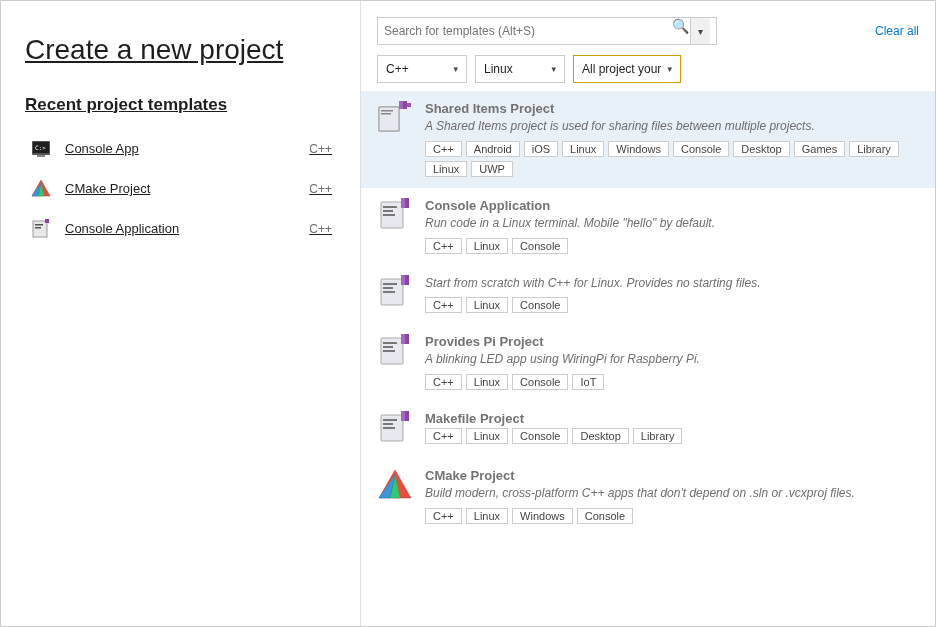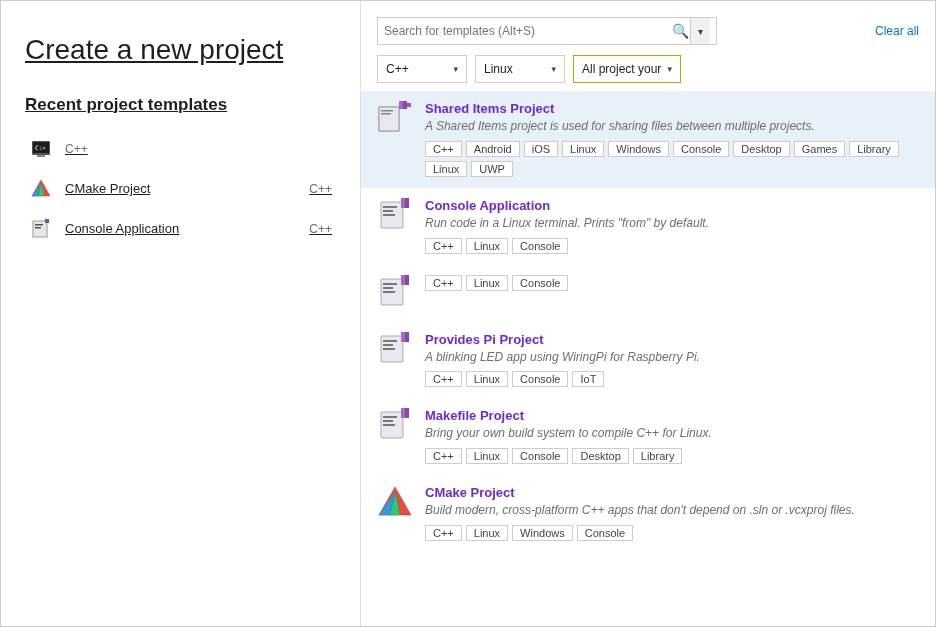--- a/index.html
+++ b/index.html
@@ -73,21 +73,20 @@
       padding: 16px 16px 0 16px;
     }
     .top-row {
       display: flex;
       align-items: center;
       justify-content: space-between;
       margin-bottom: 10px;
     }
     .search-box {
       display: flex;
-      align-items: center;
       border: 1px solid #ccc;
       background: #fff;
       height: 28px;
       width: 340px;
       padding: 0 6px;
     }
     .search-input {
       border: none;
       outline: none;
       font-size: 12px;
@@ -165,21 +164,21 @@
       margin-right: 12px;
       flex-shrink: 0;
       position: relative;
     }
     .project-item-content {
       flex: 1;
     }
     .project-item-name {
       font-size: 13px;
       font-weight: 600;
-      color: #6d28d9;
+      color: #737373;
       margin-bottom: 2px;
     }
     .project-item-desc {
       font-size: 12px;
       color: #6e6e6e;
       line-height: 1.4;
       margin-bottom: 6px;
       font-style: italic;
     }
     .tag-row {
@@ -208,20 +207,21 @@
     <div id="recent-list">
         <div class="template-item">
           <div class="template-icon">
             <svg width="20" height="20" viewBox="0 0 20 20">
       <rect x="1" y="2" width="18" height="14" fill="#555" rx="1"></rect>
       <rect x="2" y="3" width="16" height="11" fill="#1e1e1e" rx="0"></rect>
       <text x="4" y="11" fill="#fff" font-size="6" font-family="monospace">C:&gt;</text>
       <rect x="6" y="16" width="8" height="2" fill="#888"></rect>
     </svg>
           </div>
+          <span class="template-name">Console App</span>
           <span class="template-lang">C++</span>
         </div>
         <div class="template-item">
           <div class="template-icon">
             <svg width="20" height="20" viewBox="0 0 20 20">
       <polygon points="10,1 19,17 1,17" fill="#e74c3c" stroke="#c0392b" stroke-width="0.5"></polygon>
       <polygon points="10,4 7,17 13,17" fill="#2ecc71" stroke="#27ae60" stroke-width="0.5"></polygon>
       <polygon points="10,4 1,17 7,17" fill="#3498db" stroke="#2980b9" stroke-width="0.5"></polygon>
     </svg>
           </div>
@@ -304,39 +304,40 @@
       <rect x="4" y="4" width="22" height="26" fill="#e8e8f0" stroke="#aaa" stroke-width="1" rx="1"></rect>
       <rect x="6" y="8" width="14" height="2" fill="#777"></rect>
       <rect x="6" y="12" width="10" height="2" fill="#777"></rect>
       <rect x="6" y="16" width="12" height="2" fill="#777"></rect>
       <rect x="24" y="2" width="8" height="4" fill="#9b59b6"></rect>
       <rect x="28" y="0" width="4" height="10" fill="#8e44ad"></rect>
       <rect x="24" y="0" width="4" height="10" fill="#a569bd"></rect>
     </svg></div>
           <div class="project-item-content">
             <div class="project-item-name">Console Application</div>
-            <div class="project-item-desc">Run code in a Linux terminal. Prints "from" by default.</div>
+            <div class="project-item-desc">Run code in a Linux terminal. Mobile "hello" by default.</div>
             <div class="tag-row">
               <span class="tag">C++</span>
               <span class="tag">Linux</span>
               <span class="tag">Console</span>
             </div>
           </div>
         </div>
         <div class="project-item">
           <div class="project-item-icon"><svg width="36" height="36" viewBox="0 0 36 36">
       <rect x="4" y="4" width="22" height="26" fill="#e8e8f0" stroke="#aaa" stroke-width="1" rx="1"></rect>
       <rect x="6" y="8" width="14" height="2" fill="#777"></rect>
       <rect x="6" y="12" width="10" height="2" fill="#777"></rect>
       <rect x="6" y="16" width="12" height="2" fill="#777"></rect>
       <rect x="24" y="2" width="8" height="4" fill="#9b59b6"></rect>
       <rect x="28" y="0" width="4" height="10" fill="#8e44ad"></rect>
       <rect x="24" y="0" width="4" height="10" fill="#a569bd"></rect>
     </svg></div>
           <div class="project-item-content">
+            <div class="project-item-desc">Start from scratch with C++ for Linux. Provides no starting files.</div>
             <div class="tag-row">
               <span class="tag">C++</span>
               <span class="tag">Linux</span>
               <span class="tag">Console</span>
             </div>
           </div>
         </div>
         <div class="project-item">
           <div class="project-item-icon"><svg width="36" height="36" viewBox="0 0 36 36">
       <rect x="4" y="4" width="22" height="26" fill="#e8e8f0" stroke="#aaa" stroke-width="1" rx="1"></rect>
@@ -363,21 +364,20 @@
       <rect x="4" y="4" width="22" height="26" fill="#e8e8f0" stroke="#aaa" stroke-width="1" rx="1"></rect>
       <rect x="6" y="8" width="14" height="2" fill="#777"></rect>
       <rect x="6" y="12" width="10" height="2" fill="#777"></rect>
       <rect x="6" y="16" width="12" height="2" fill="#777"></rect>
       <rect x="24" y="2" width="8" height="4" fill="#9b59b6"></rect>
       <rect x="28" y="0" width="4" height="10" fill="#8e44ad"></rect>
       <rect x="24" y="0" width="4" height="10" fill="#a569bd"></rect>
     </svg></div>
           <div class="project-item-content">
             <div class="project-item-name">Makefile Project</div>
-            <div class="project-item-desc">Bring your own build system to compile C++ for Linux.</div>
             <div class="tag-row">
               <span class="tag">C++</span>
               <span class="tag">Linux</span>
               <span class="tag">Console</span>
               <span class="tag">Desktop</span>
               <span class="tag">Library</span>
             </div>
           </div>
         </div>
         <div class="project-item">

